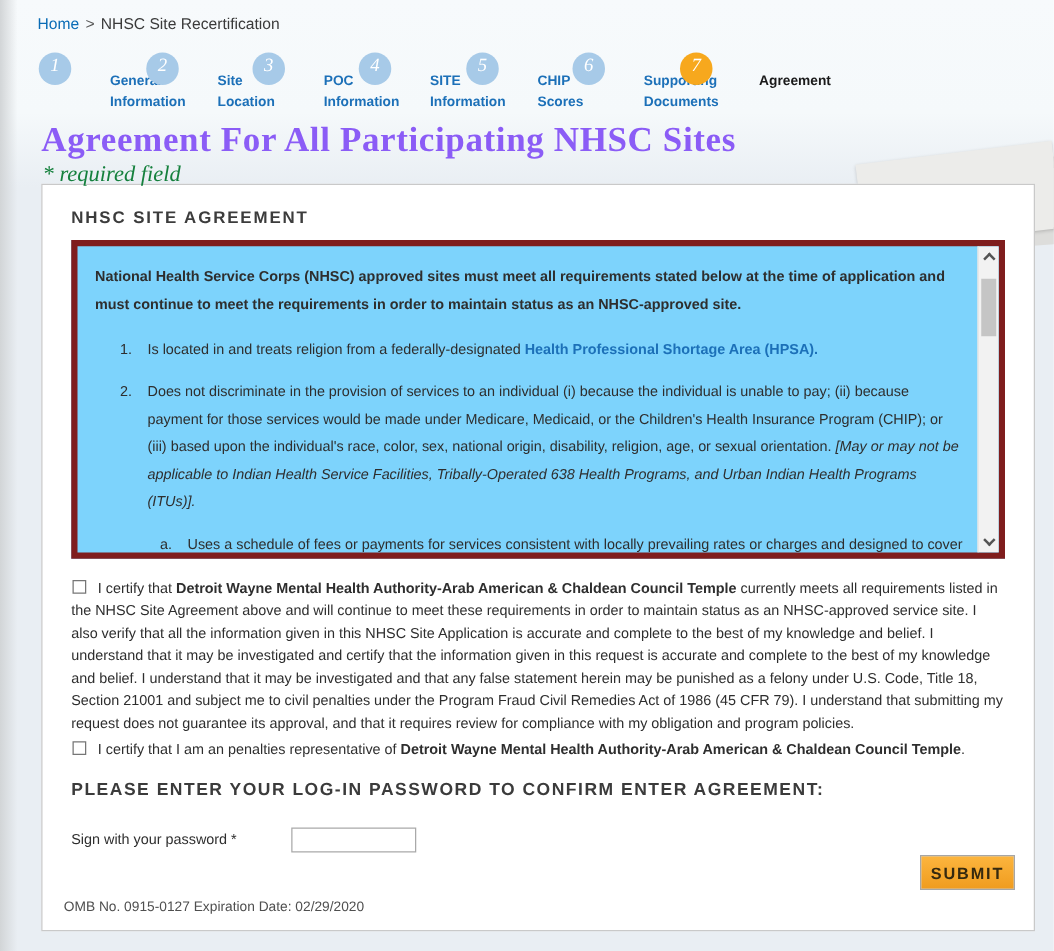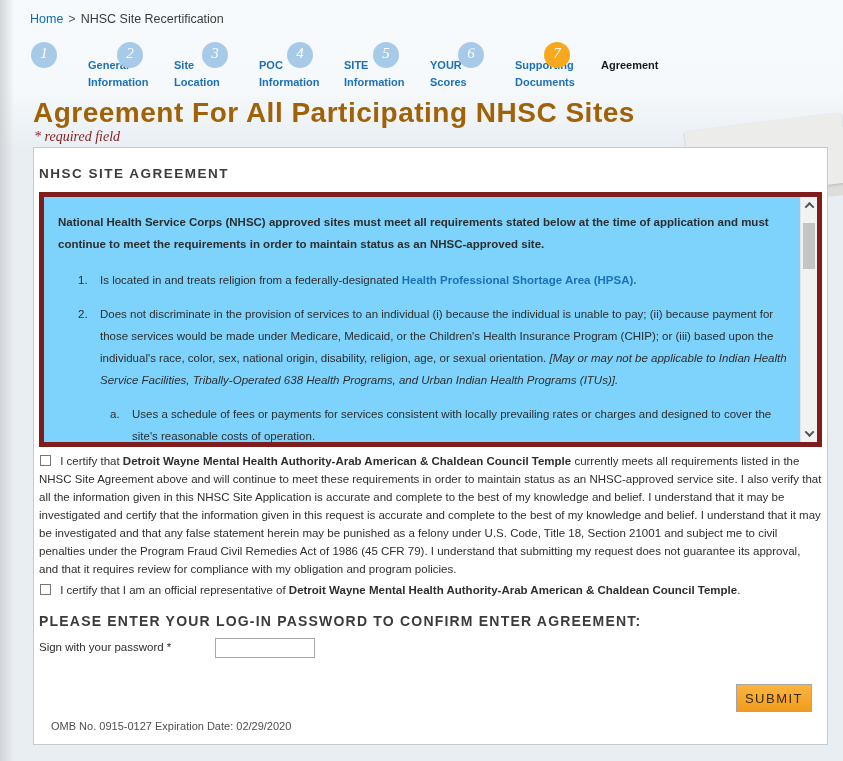--- a/index.html
+++ b/index.html
@@ -20,37 +20,37 @@
 
   
   .wizard { position:absolute; left:0; top:42px; height:62px; width:843px; z-index:3; }
   .step { position:absolute; top:0; width:85px; height:60px; }
   .step .circle { position:absolute; left:0; top:0; width:26px; height:26px; border-radius:50%;
     background:#a7cae8; color:#fff; font-family:"Liberation Serif", serif; font-style:italic;
     font-size:15px; display:flex; align-items:center; justify-content:center; padding-bottom:3px; }
   .step.active .circle { background:#f7a81d; }
   .step .lbl { position:absolute; left:13px; top:15px; width:54px; font-size:11px; font-weight:bold;
     color:#1c70b8; line-height:17px; white-space:normal;margin-left:44px; }
-  .step.active .lbl { color:#1a1a1a; }
+  .step.active .lbl { color:#1a1a1a;text-align:center; }
 
   
-  .page-title { position:absolute; left:33px; top:97px; font-family:Liberation Sans, sans-serif;
-    font-size:28px; color:#a16207; letter-spacing:0.5px; z-index:3; white-space:nowrap;text-align:center; }
+  .page-title { position:absolute; left:33px; top:97px; font-family:Liberation Serif, serif;
+    font-size:28px; color:#8b5cf6; letter-spacing:0.5px; z-index:3; white-space:nowrap;text-align:center; }
   .req-note { position:absolute; left:34px; top:129px; font-family:"Liberation Serif", serif;
-    font-style:italic; font-size:14px; color:#7f1d1d; z-index:3; }
+    font-style:italic; font-size:18px; color:#15803d; z-index:3; }
 
   
   .sheet1 { position:absolute; left:688px; top:122px; width:158px; height:70px; background:#ececea;
     transform:rotate(-7deg); box-shadow:0 1px 3px rgba(0,0,0,0.18); z-index:1; }
   .sheet2 { position:absolute; left:760px; top:128px; width:90px; height:70px; background:#dddddb;
     transform:rotate(-4deg); z-index:0; }
 
   
   .card { position:absolute; left:33px; top:147px; width:795px; height:598px; background:#fff;
-    border:1px solid #c9c9c9; z-index:2; padding:18px 5px; }
+    border:1px solid #c9c9c9; z-index:2; padding:18px 23px; }
 
   .sec-title { font-size:13.5px; font-weight:bold; letter-spacing:1.5px; color:#3c3c3c; }
 
   
   .agbox { position:relative; margin-top:11px; height:255px; border:5px solid #7f1d1d;
     background:#7dd3fc; overflow:hidden; }
   .agbox-inner { position:absolute; left:0; top:0; right:17px; bottom:0; overflow:hidden;
     padding:1px 10px 0 14px; font-size:11.5px; line-height:22px; color:#2e2e2e; }
   .agbox-inner p { margin:13px 0 14px; }
   .ag-link { color:#1c70b8; font-weight:bold; text-decoration:none;text-align:center; }
@@ -65,35 +65,35 @@
     border-left:1px solid #e4e4e4; }
   .sbar-btn { position:absolute; left:0; width:17px; height:17px; display:flex;
     align-items:center; justify-content:center; }
   .sbar-btn.up { top:0; } .sbar-btn.down { bottom:0; }
   .chev { width:7px; height:7px; border-top:2px solid #545454; border-right:2px solid #545454; }
   .chev.up-c { transform:rotate(-45deg) translate(-1px,1px); }
   .chev.down-c { transform:rotate(135deg) translate(-1px,1px); }
   .sbar-thumb { position:absolute; left:2px; right:2px; top:26px; height:46px; background:#c5c5c5; }
 
   
-  .cert1 { margin-top:5px; font-size:11.5px; line-height:18px; color:#2e2e2e; }
+  .cert1 { margin-top:15px; font-size:11.5px; line-height:18px; color:#2e2e2e; }
   .cert2 { margin-top:3px; font-size:11.5px; line-height:18px; color:#2e2e2e; }
   input[type="checkbox"] { appearance:none; -webkit-appearance:none; width:11px; height:11px;
     border:1px solid #767676; background:#fff; vertical-align:-1px; margin:0 6px 0 1px; }
   .bold { font-weight:bold; }
 
   
   .pw-head { margin-top:14px; font-size:14px; font-weight:bold; letter-spacing:1.2px; color:#3b3b3b; }
-  .pw-row { margin-top:9px; font-size:11.5px; color:#2e2e2e; }
+  .pw-row { margin-top:23px; font-size:11.5px; color:#2e2e2e; }
   .pw-row input[type="password"] { width:100px; height:20px; border:1px solid #a9a9a9;
     margin-left:40px; vertical-align:middle; padding:0 4px; font-size:12px; }
 
   .submit-btn { position:absolute; right:15px; top:536px; width:76px; height:28px;
     background:linear-gradient(#fcb53e,#f09c1f); border:1px solid #a6a6a6; color:#35290f;
-    font-family:"Liberation Sans", sans-serif; font-weight:normal; font-size:13px;
+    font-family:"Liberation Sans", sans-serif; font-weight:bold; font-size:13px;
     letter-spacing:1.5px; cursor:pointer; }
 
   .omb { position:absolute; left:17px; bottom:12px; font-size:11px; color:#4f4f4f; }
 </style>
 </head>
 <body>
 
 <div class="left-shade"></div>
 
 <div class="breadcrumb">
@@ -112,21 +112,21 @@
   <div class="step" style="left:202px">
     <div class="circle">3</div>
     <div class="lbl">POC Information</div>
   </div>
   <div class="step" style="left:287px">
     <div class="circle">4</div>
     <div class="lbl">SITE Information</div>
   </div>
   <div class="step" style="left:373px">
     <div class="circle">5</div>
-    <div class="lbl">YOUR Scores</div>
+    <div class="lbl">CHIP Scores</div>
   </div>
   <div class="step" style="left:458px">
     <div class="circle">6</div>
     <div class="lbl">Supporting Documents</div>
   </div>
   <div class="step active" style="left:544px">
     <div class="circle">7</div>
     <div class="lbl" style="width:70px">Agreement</div>
   </div>
 </div>
@@ -173,21 +173,21 @@
     </div>
   </div>
 
   <div class="cert1">
     <input type="checkbox" style="">
     <span>I certify that </span><span class="bold">Detroit Wayne Mental Health Authority-Arab American &amp; Chaldean Council Temple</span><span> currently meets all requirements listed in the NHSC Site Agreement above and will continue to meet these requirements in order to maintain status as an NHSC-approved service site. I also verify that all the information given in this NHSC Site Application is accurate and complete to the best of my knowledge and belief. I understand that it may be investigated and certify that the information given in this request is accurate and complete to the best of my knowledge and belief. I understand that it may be investigated and that any false statement herein may be punished as a felony under U.S. Code, Title 18, Section 21001 and subject me to civil penalties under the Program Fraud Civil Remedies Act of 1986 (45 CFR 79). I understand that submitting my request does not guarantee its approval, and that it requires review for compliance with my obligation and program policies.</span>
   </div>
 
   <div class="cert2">
     <input type="checkbox" style="">
-    <span>I certify that I am an official representative of </span><span class="bold">Detroit Wayne Mental Health Authority-Arab American &amp; Chaldean Council Temple</span><span>.</span>
+    <span>I certify that I am an penalties representative of </span><span class="bold">Detroit Wayne Mental Health Authority-Arab American &amp; Chaldean Council Temple</span><span>.</span>
   </div>
 
   <div class="pw-head">PLEASE ENTER YOUR LOG-IN PASSWORD TO CONFIRM ENTER AGREEMENT:</div>
 
   <div class="pw-row">
     <span>Sign with your password *</span>
     <input type="password" value="" style="">
   </div>
 
   <button class="submit-btn">SUBMIT</button>

